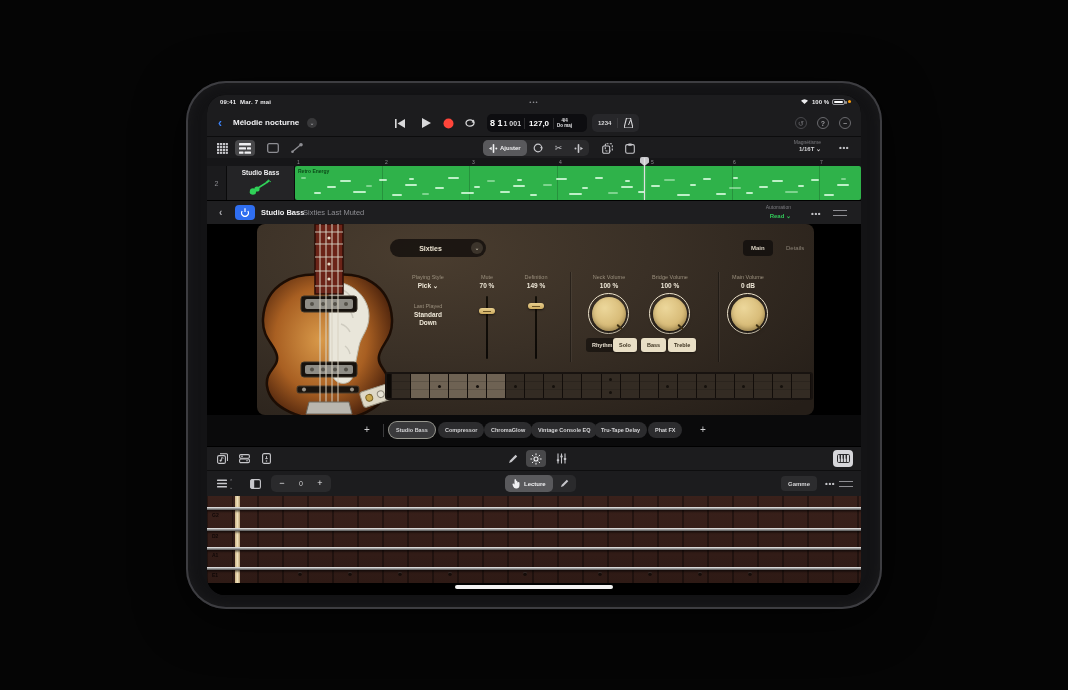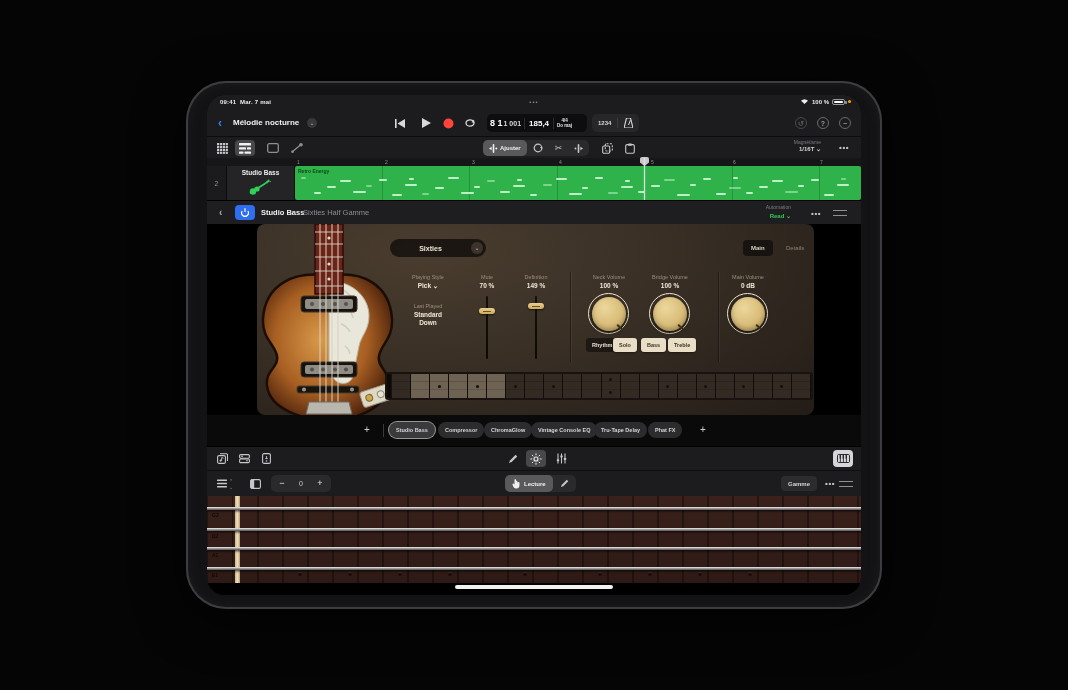--- a/index.html
+++ b/index.html
@@ -205,21 +205,21 @@
               <path d="M10 1.6 L10.4 5 L7.4 4.2 Z" fill="#d8d8da"></path>
             </svg>
       </span>
 
       <div class="lcd">
         <span class="seg">
               <span class="pos-big">8 1</span>
               <span class="pos-small">1 001</span>
             </span>
         <span class="div"></span>
-        <span class="tempo">185,4</span>
+        <span class="tempo">127,0</span>
         <span class="div"></span>
         <span class="sigkey">
               <span class="sig">4/4</span>
               <span class="key">Do maj</span>
             </span>
       </div>
 
       <div class="countgrp">
         <span class="ci">1234</span>
         <span class="gdiv"></span>
@@ -406,21 +406,21 @@
 
     <div class="row pheader">
       <span class="chev">‹</span>
       <span class="pwr">
         <svg width="8" height="9" viewBox="0 0 8 9">
               <path d="M1.2 3 a3.4 3.4 0 1 0 5.6 0" stroke="#fff" stroke-width="1.2" fill="none"></path>
               <path d="M4 0.3 V4" stroke="#fff" stroke-width="1.2"></path>
             </svg>
       </span>
       <span class="nm">Studio Bass</span>
-      <span class="preset">Sixties Half Gamme</span>
+      <span class="preset">Sixties Last Muted</span>
       <span class="autolbl">Automation</span>
       <span class="automode">Read ⌄</span>
       <span class="dots3">•••</span>
       <span class="hamb"></span>
     </div>
 
     <div class="row pluginbody">
       <div class="panel">
 
         <svg class="guitar" viewBox="0 0 145 191">

